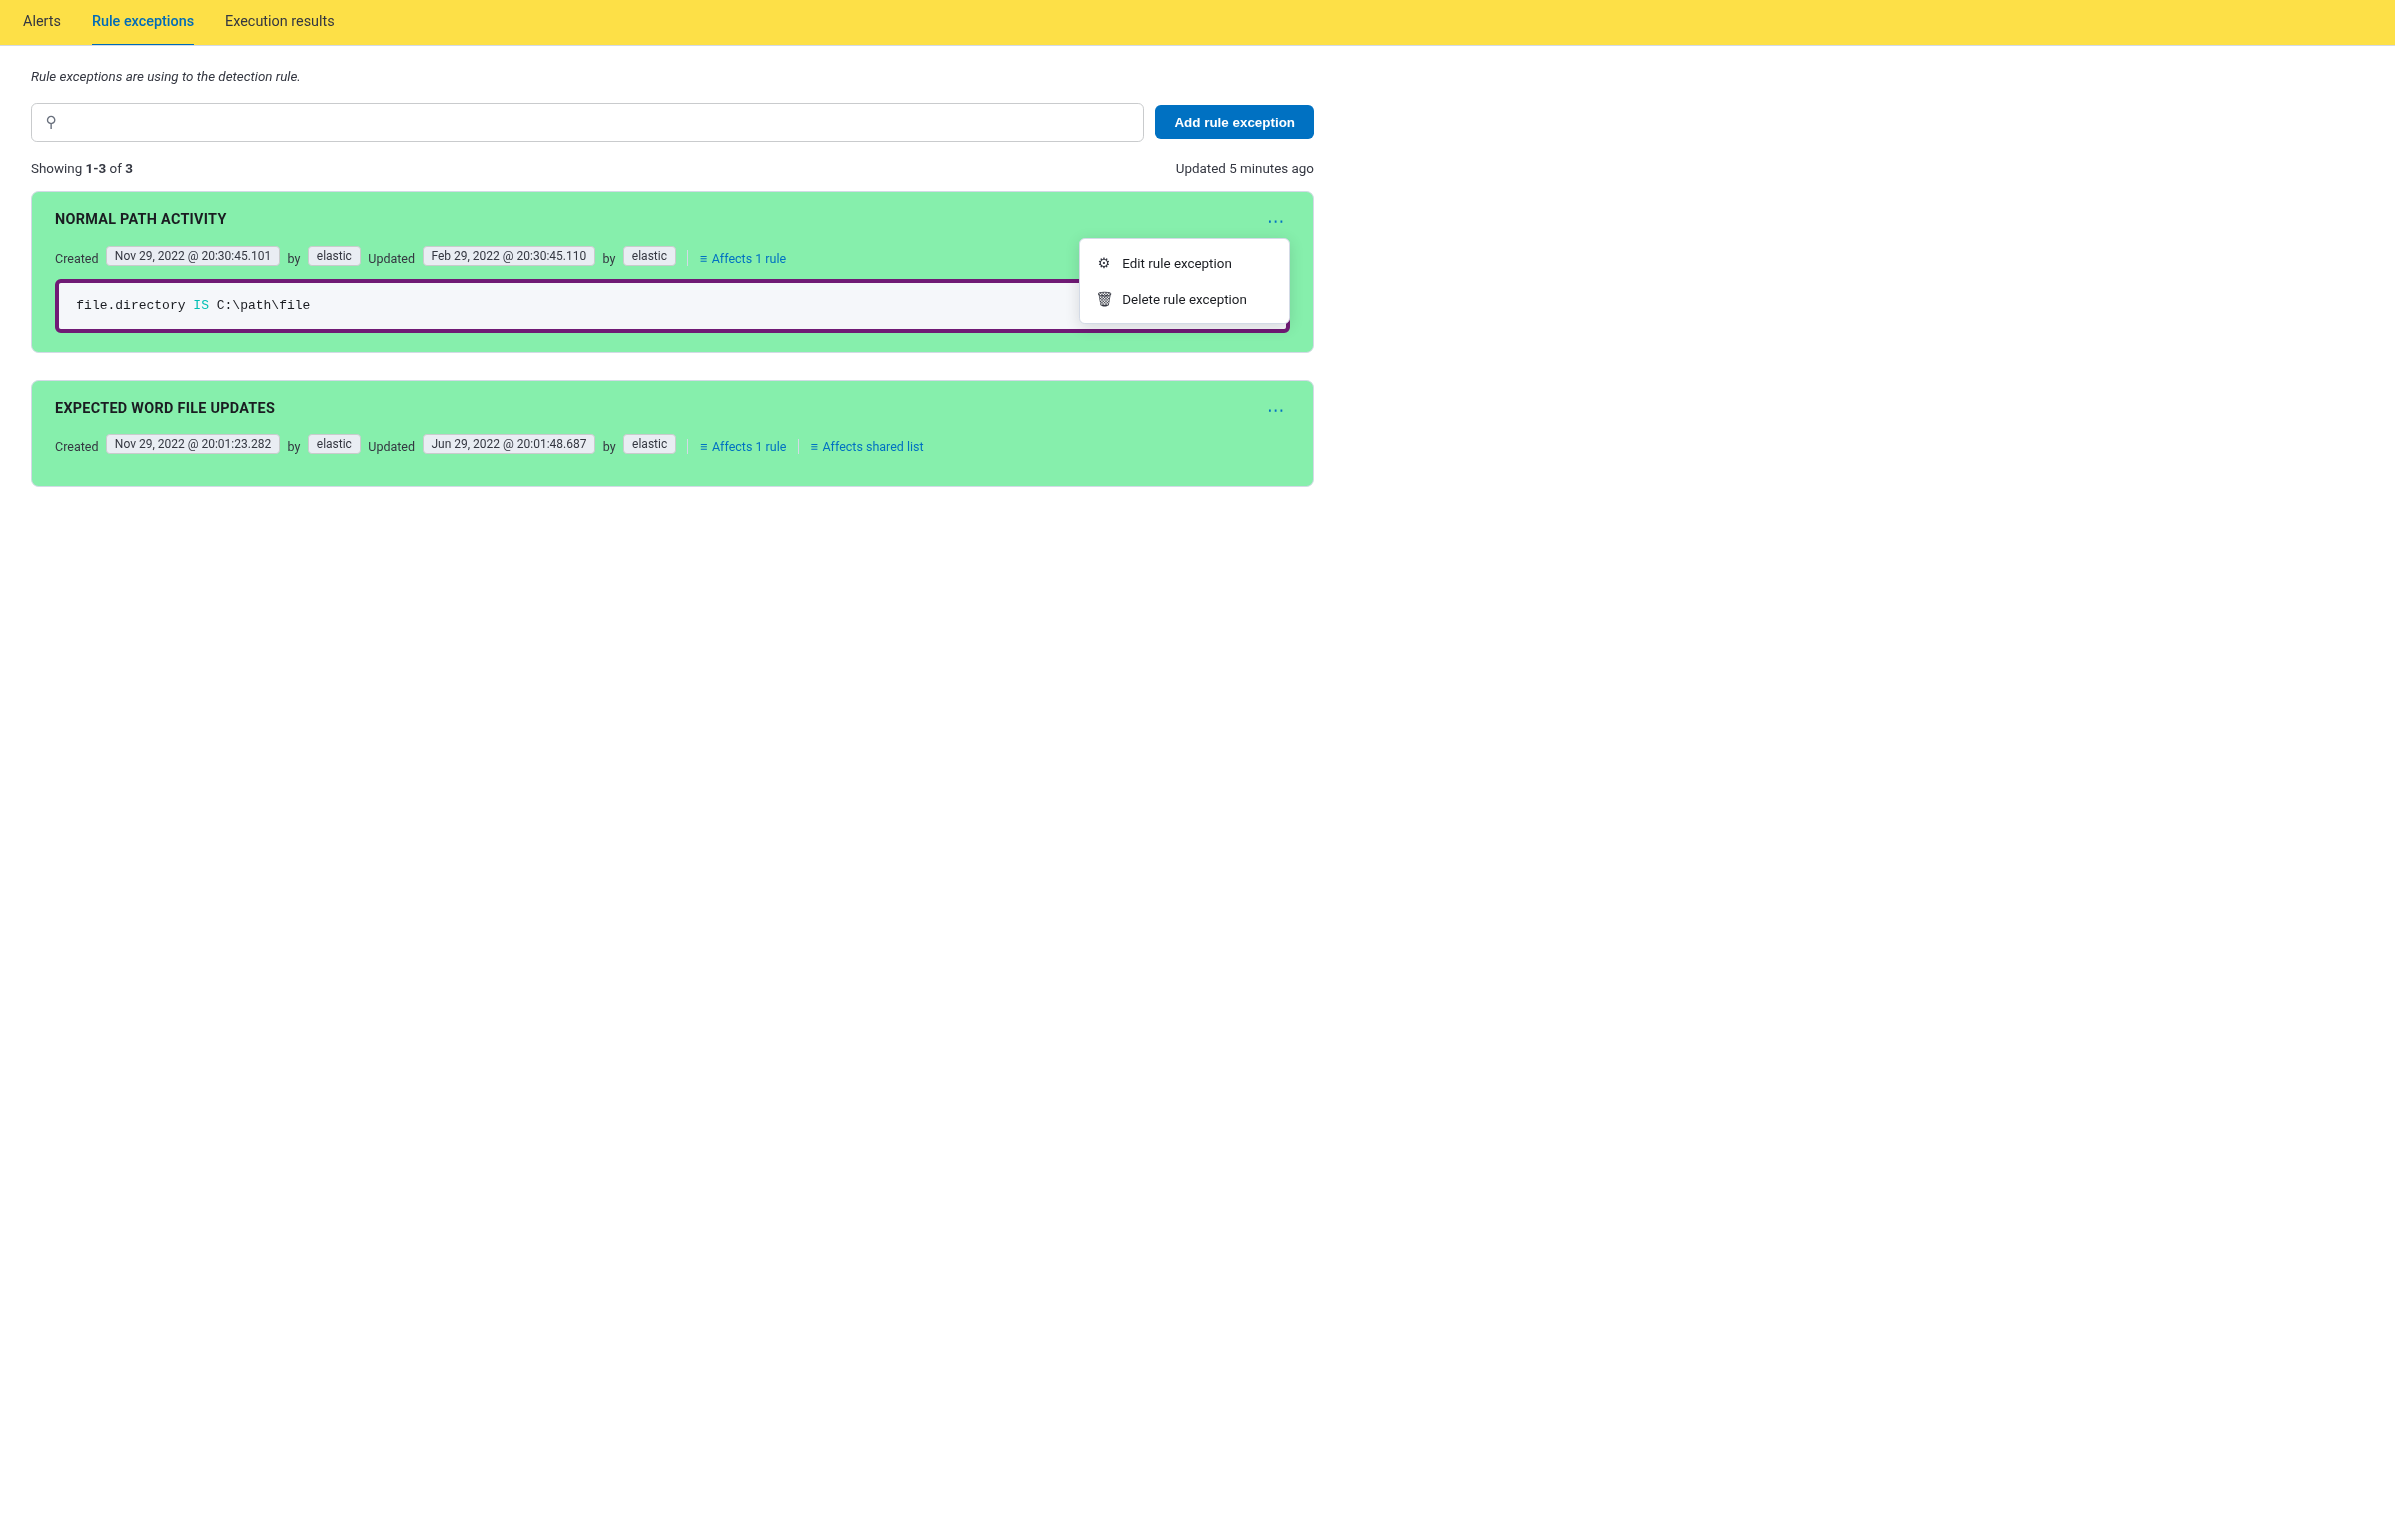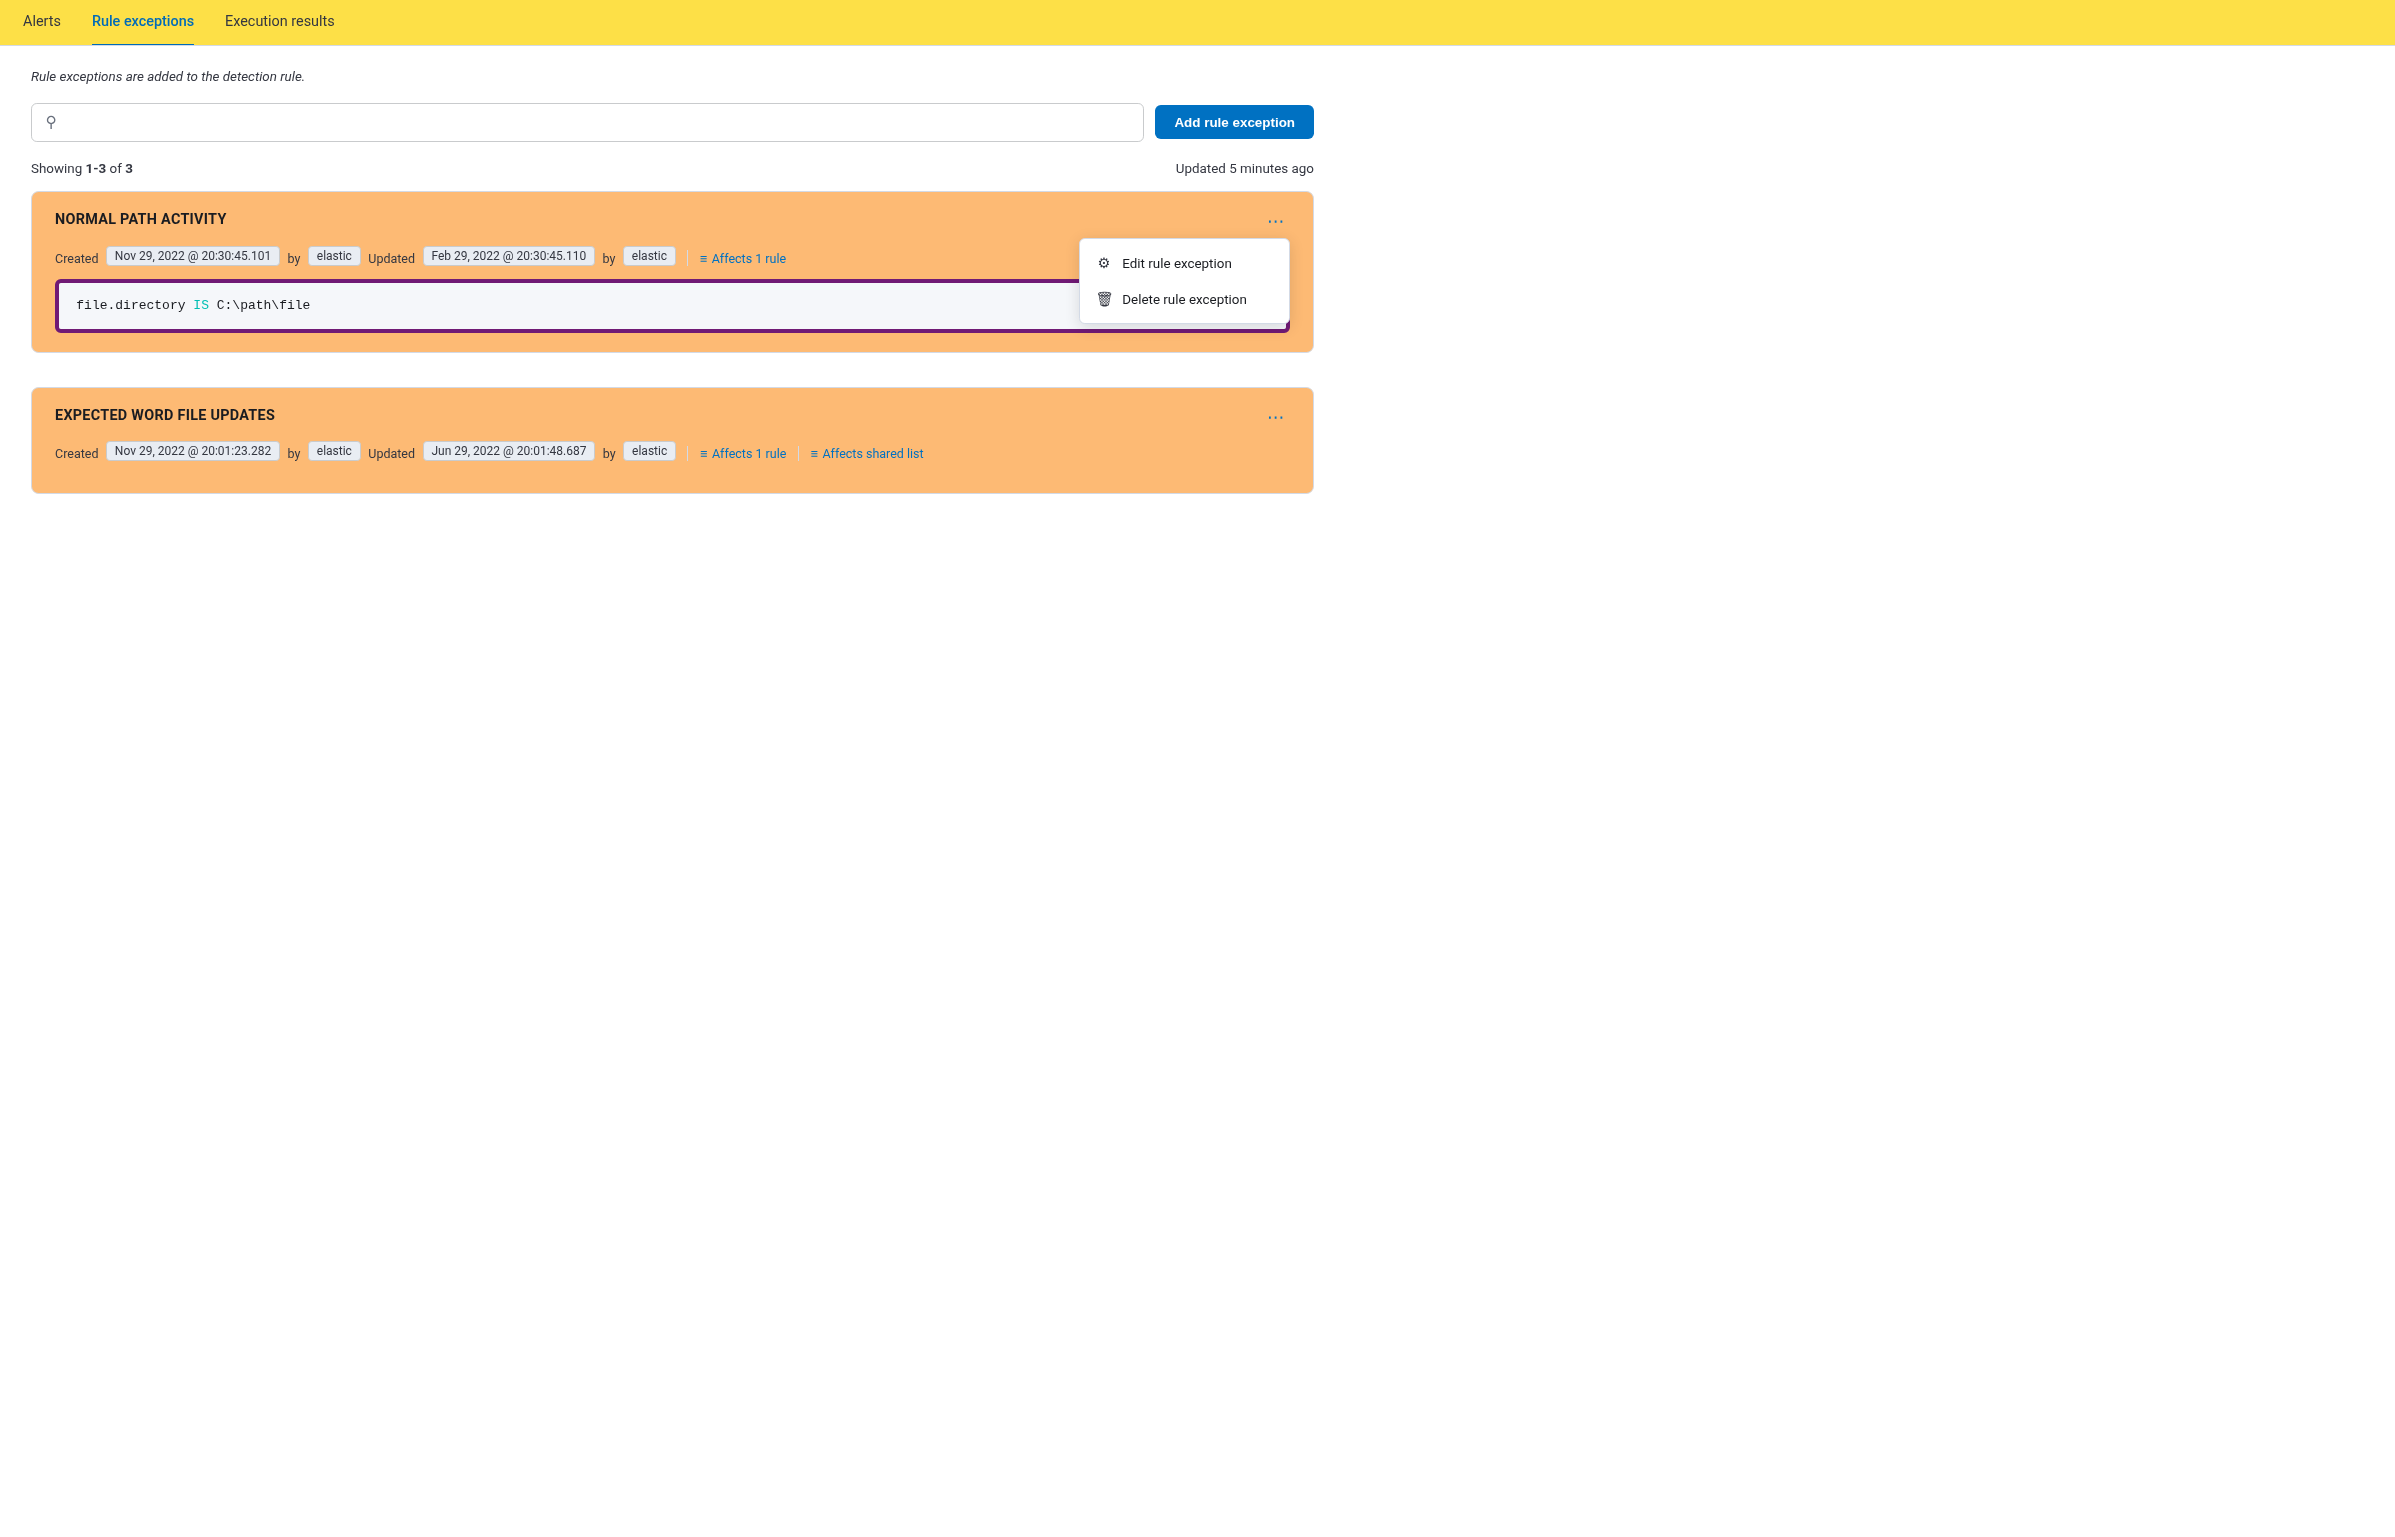--- a/index.html
+++ b/index.html
@@ -93,25 +93,25 @@
       justify-content: space-between;
       align-items: center;
       margin-bottom: 15.4px;
       font-size: 13.4px;
       color: #343741;
     }
     .results-row .bold { font-weight: 700; }
     .updated-text { color: #343741; }
     
     .exception-card {
-      background: #fdba74;
+      background: #86efac;
       border: 1px solid #d3dae6;
       border-radius: 7.7px;
       padding: 19px 23px;
-      margin-bottom: 34px;
+      margin-bottom: 27px;
       position: relative;
     }
     .card-header {
       display: flex;
       justify-content: space-between;
       align-items: flex-start;
       margin-bottom: 13.4px;
     }
     .card-title {
       font-size: 14.4px;
@@ -214,21 +214,21 @@
 <div class="page-wrapper">
 
   <div class="tabs-bar">
     <a class="tab">Alerts</a>
     <a class="tab active">Rule exceptions</a>
     <a class="tab">Execution results</a>
   </div>
 
   <div class="content">
 
-    <p class="subtitle">Rule exceptions are added to the detection rule.</p>
+    <p class="subtitle">Rule exceptions are using to the detection rule.</p>
 
     <div class="search-row">
       <div class="search-box">
         <span class="search-icon">⚲</span>
       </div>
       <button class="add-btn">Add rule exception</button>
     </div>
 
     <div class="results-row">
       <div>

